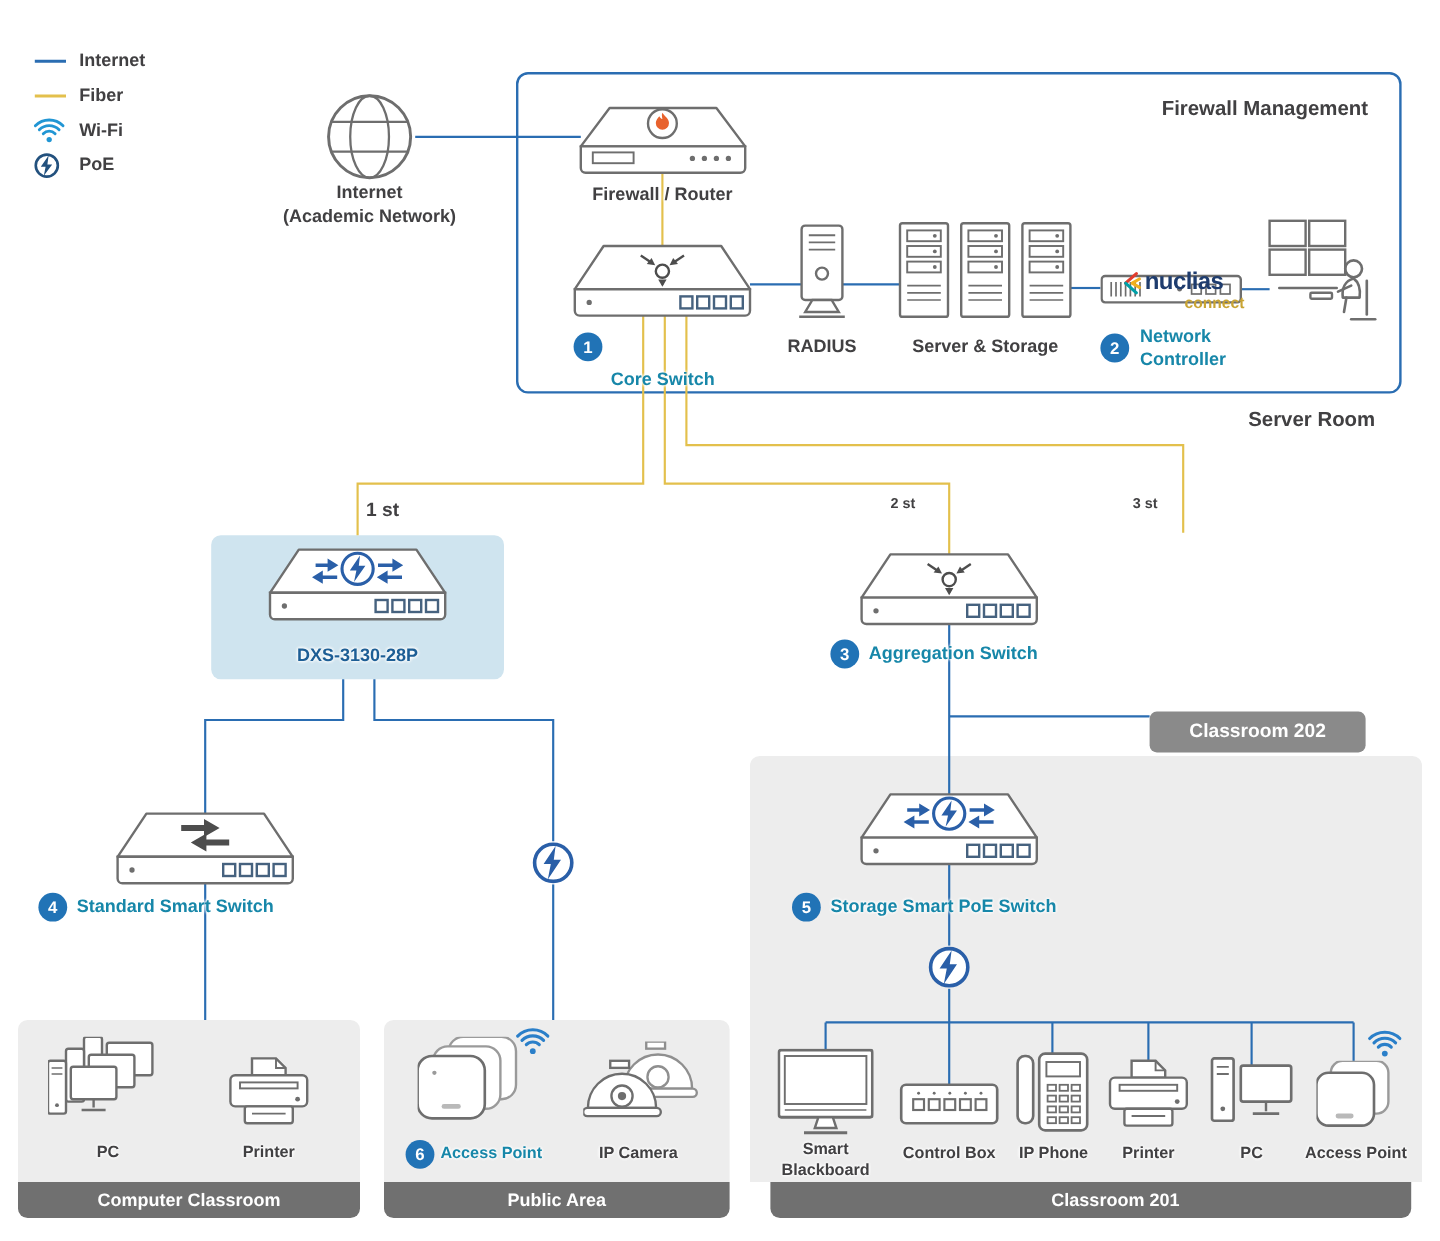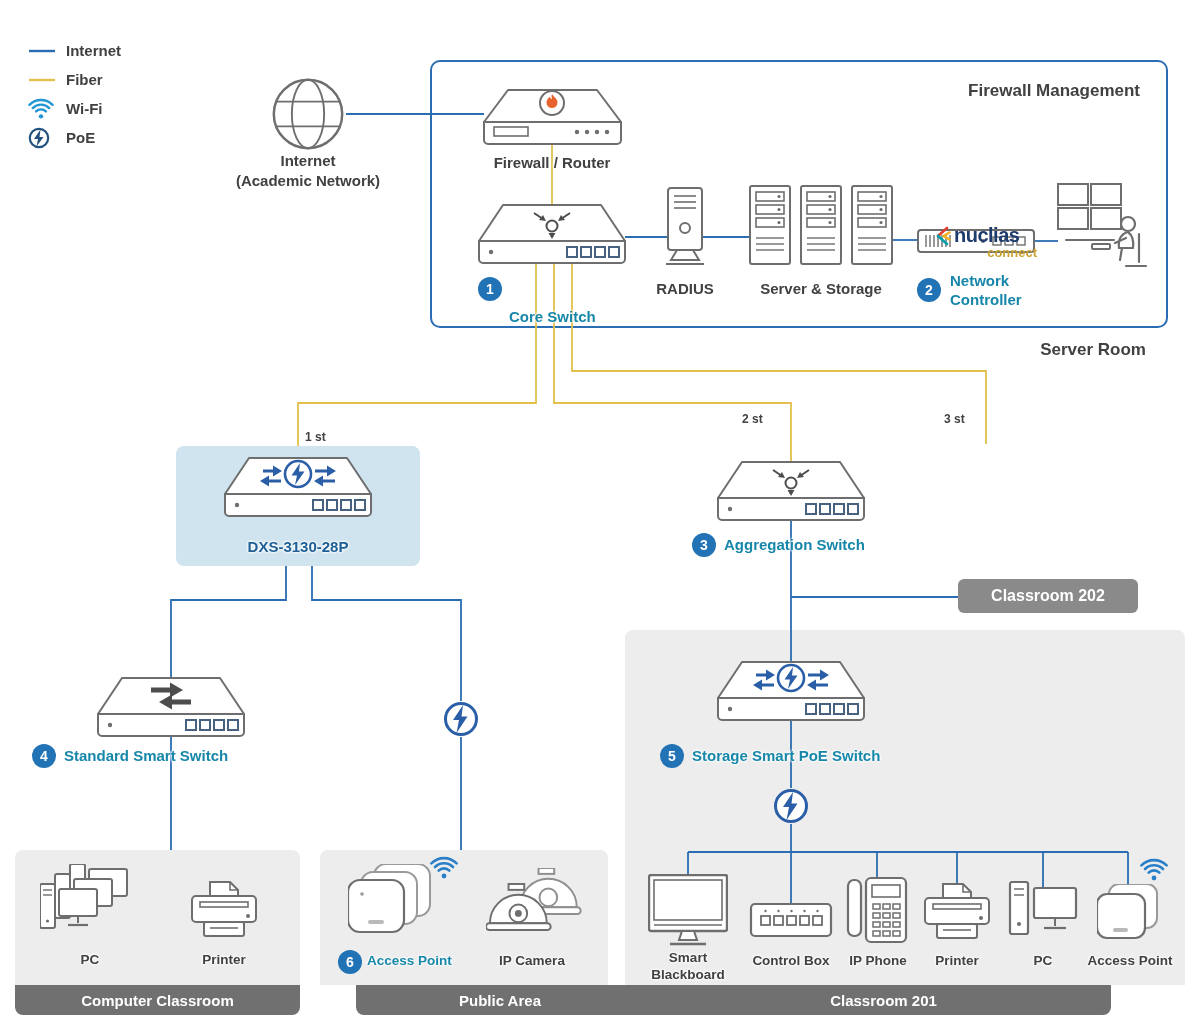--- a/index.html
+++ b/index.html
@@ -18,21 +18,21 @@
          text-shadow:0 0 3px #fff, 0 0 3px #fff, 0 0 3px #fff; }
   .center { text-align:center; }
   .right { text-align:right; }
   .teal { color:#1787a9; }
   .navy { color:#1d5e95; }
   .big { font-size:17px; }
   .small { font-size:13.5px; }
   .badge { position:absolute; z-index:4; width:24px; height:24px; border-radius:50%; background:#2173b6;
            color:#fff; font-size:14px; font-weight:bold; display:flex; align-items:center; justify-content:center; }
   .c202 { position:absolute; z-index:3; background:#8a8a8a; color:#fff; font-weight:bold; font-size:16px;
-          display:flex; align-items:center; justify-content:center; border-radius:6px; }
+          display:flex; align-items:center; justify-content:center; border-radius:6px;margin-top:14px; }
   .legend-row { display:flex; align-items:center; gap:10px; height:29px; }
   .legend-ic { width:28px; flex:0 0 28px; display:flex; justify-content:flex-start; }
   .legend-lbl { font-weight:bold; font-size:15px; color:#414042; }
   .nuclias { position:absolute; z-index:3; width:108px; }
   .nuclias-row { display:flex; align-items:center; gap:3px; }
   .nuclias-name { font-weight:bold; font-size:20px; color:#1e3c6e; letter-spacing:-0.5px; }
   .nuclias-sub { font-size:13px; font-weight:bold; color:#c9a433; text-align:right; padding-right:4px; margin-top:-2px; }
 </style>
 </head>
 <body>
@@ -306,21 +306,21 @@
         <circle cx="72" cy="42" r="7"></circle>
         <path d="M72,50 c-7,2 -10,8 -9,16 l14,0 c1,-8 -1,-13 -5,-16"></path>
         <path d="M70,56 l-11,5"></path>
         <line x1="83" y1="52" x2="83" y2="80"></line>
         <line x1="70" y1="84" x2="90" y2="84"></line>
         <line x1="66" y1="66" x2="64" y2="78"></line>
       </g>
     </svg>
   </div>
 
-  <div class="lbl" style="left:305px;top:430px;width:56px;font-size:12px;">1 st</div>
+  <div class="lbl" style="left:305px;top:416px;width:56px;font-size:16px;">1 st</div>
   <div class="lbl" style="left:742px;top:412px;width:56px;font-size:12px;">2 st</div>
   <div class="lbl" style="left:944px;top:412px;width:56px;font-size:12px;">3 st</div>
 
   <div class="dev" style="left:223px;top:454px;">
     <svg width="150" height="66" viewBox="0 0 150 66">
       <polygon points="26,4 124,4 148,40 2,40" fill="#fff" stroke="#6e6e6e" stroke-width="2" stroke-linejoin="round"></polygon>
       <path d="M2,40 H148 V58 a4,4 0 0 1 -4,4 H6 a4,4 0 0 1 -4,-4 Z" fill="#fff" stroke="#6e6e6e" stroke-width="2"></path>
       <circle cx="14" cy="51" r="2.2" fill="#6e6e6e"></circle>
       <g fill="none" stroke="#46627f" stroke-width="2">
         <rect x="90" y="46" width="10" height="10"></rect>
@@ -433,21 +433,21 @@
       <path d="M42,4 v8 h8" fill="none" stroke="#6e6e6e" stroke-width="1.6"></path>
       <rect x="4" y="18" width="64" height="26" rx="4" fill="#fff" stroke="#6e6e6e" stroke-width="2"></rect>
       <rect x="12" y="24" width="48" height="5" fill="none" stroke="#6e6e6e" stroke-width="1.6"></rect>
       <circle cx="60" cy="38" r="2" fill="#6e6e6e"></circle>
       <rect x="16" y="44" width="40" height="14" rx="2" fill="#fff" stroke="#6e6e6e" stroke-width="2"></rect>
       <line x1="22" y1="50" x2="50" y2="50" stroke="#6e6e6e" stroke-width="1.6"></line>
     </svg>
   </div>
   <div class="lbl center small" style="left:188px;top:952px;width:72px;">Printer</div>
 
-  <div class="zone-footer" style="left:320px;top:985px;width:288px;height:30px;margin-left:36px;">
+  <div class="zone-footer" style="left:320px;top:985px;width:288px;height:30px;">
     <span>Public Area</span>
   </div>
   <div class="dev" style="left:348px;top:864px;">
     <svg width="84" height="70" viewBox="0 0 84 70">
       <rect x="26" y="0" width="56" height="52" rx="12" fill="#fff" stroke="#9a9a9a" stroke-width="2"></rect>
       <rect x="13" y="8" width="56" height="52" rx="12" fill="#fff" stroke="#9a9a9a" stroke-width="2"></rect>
       <rect x="0" y="16" width="56" height="52" rx="12" fill="#fff" stroke="#6e6e6e" stroke-width="2.2"></rect>
       <rect x="20" y="56" width="16" height="4" rx="2" fill="#b9b9b9"></rect>
       <circle cx="14" cy="30" r="1.8" fill="#9a9a9a"></circle>
     </svg>
@@ -476,21 +476,21 @@
         <rect x="23" y="0" width="16" height="6" fill="#fff" stroke="#6e6e6e" stroke-width="2"></rect>
         <path d="M4,40 a29,29 0 0 1 58,0 z" fill="#fff" stroke="#6e6e6e" stroke-width="2"></path>
         <rect x="0" y="40" width="66" height="7" rx="3.5" fill="#fff" stroke="#6e6e6e" stroke-width="2"></rect>
         <circle cx="33" cy="30" r="9" fill="#fff" stroke="#6e6e6e" stroke-width="2"></circle>
         <circle cx="33" cy="30" r="3.5" fill="#6e6e6e"></circle>
       </g>
     </svg>
   </div>
   <div class="lbl center small" style="left:482px;top:953px;width:100px;">IP Camera</div>
 
-  <div class="zone-footer" style="left:615px;top:985px;width:496px;height:30px;padding-left:41px;">
+  <div class="zone-footer" style="left:642px;top:985px;width:534px;height:30px;padding-left:41px;">
     <span>Classroom 201</span>
   </div>
 
   <div class="dev" style="left:716px;top:658px;">
     <svg width="150" height="66" viewBox="0 0 150 66">
       <polygon points="26,4 124,4 148,40 2,40" fill="#fff" stroke="#6e6e6e" stroke-width="2" stroke-linejoin="round"></polygon>
       <path d="M2,40 H148 V58 a4,4 0 0 1 -4,4 H6 a4,4 0 0 1 -4,-4 Z" fill="#fff" stroke="#6e6e6e" stroke-width="2"></path>
       <circle cx="14" cy="51" r="2.2" fill="#6e6e6e"></circle>
       <g fill="none" stroke="#46627f" stroke-width="2">
         <rect x="90" y="46" width="10" height="10"></rect>

